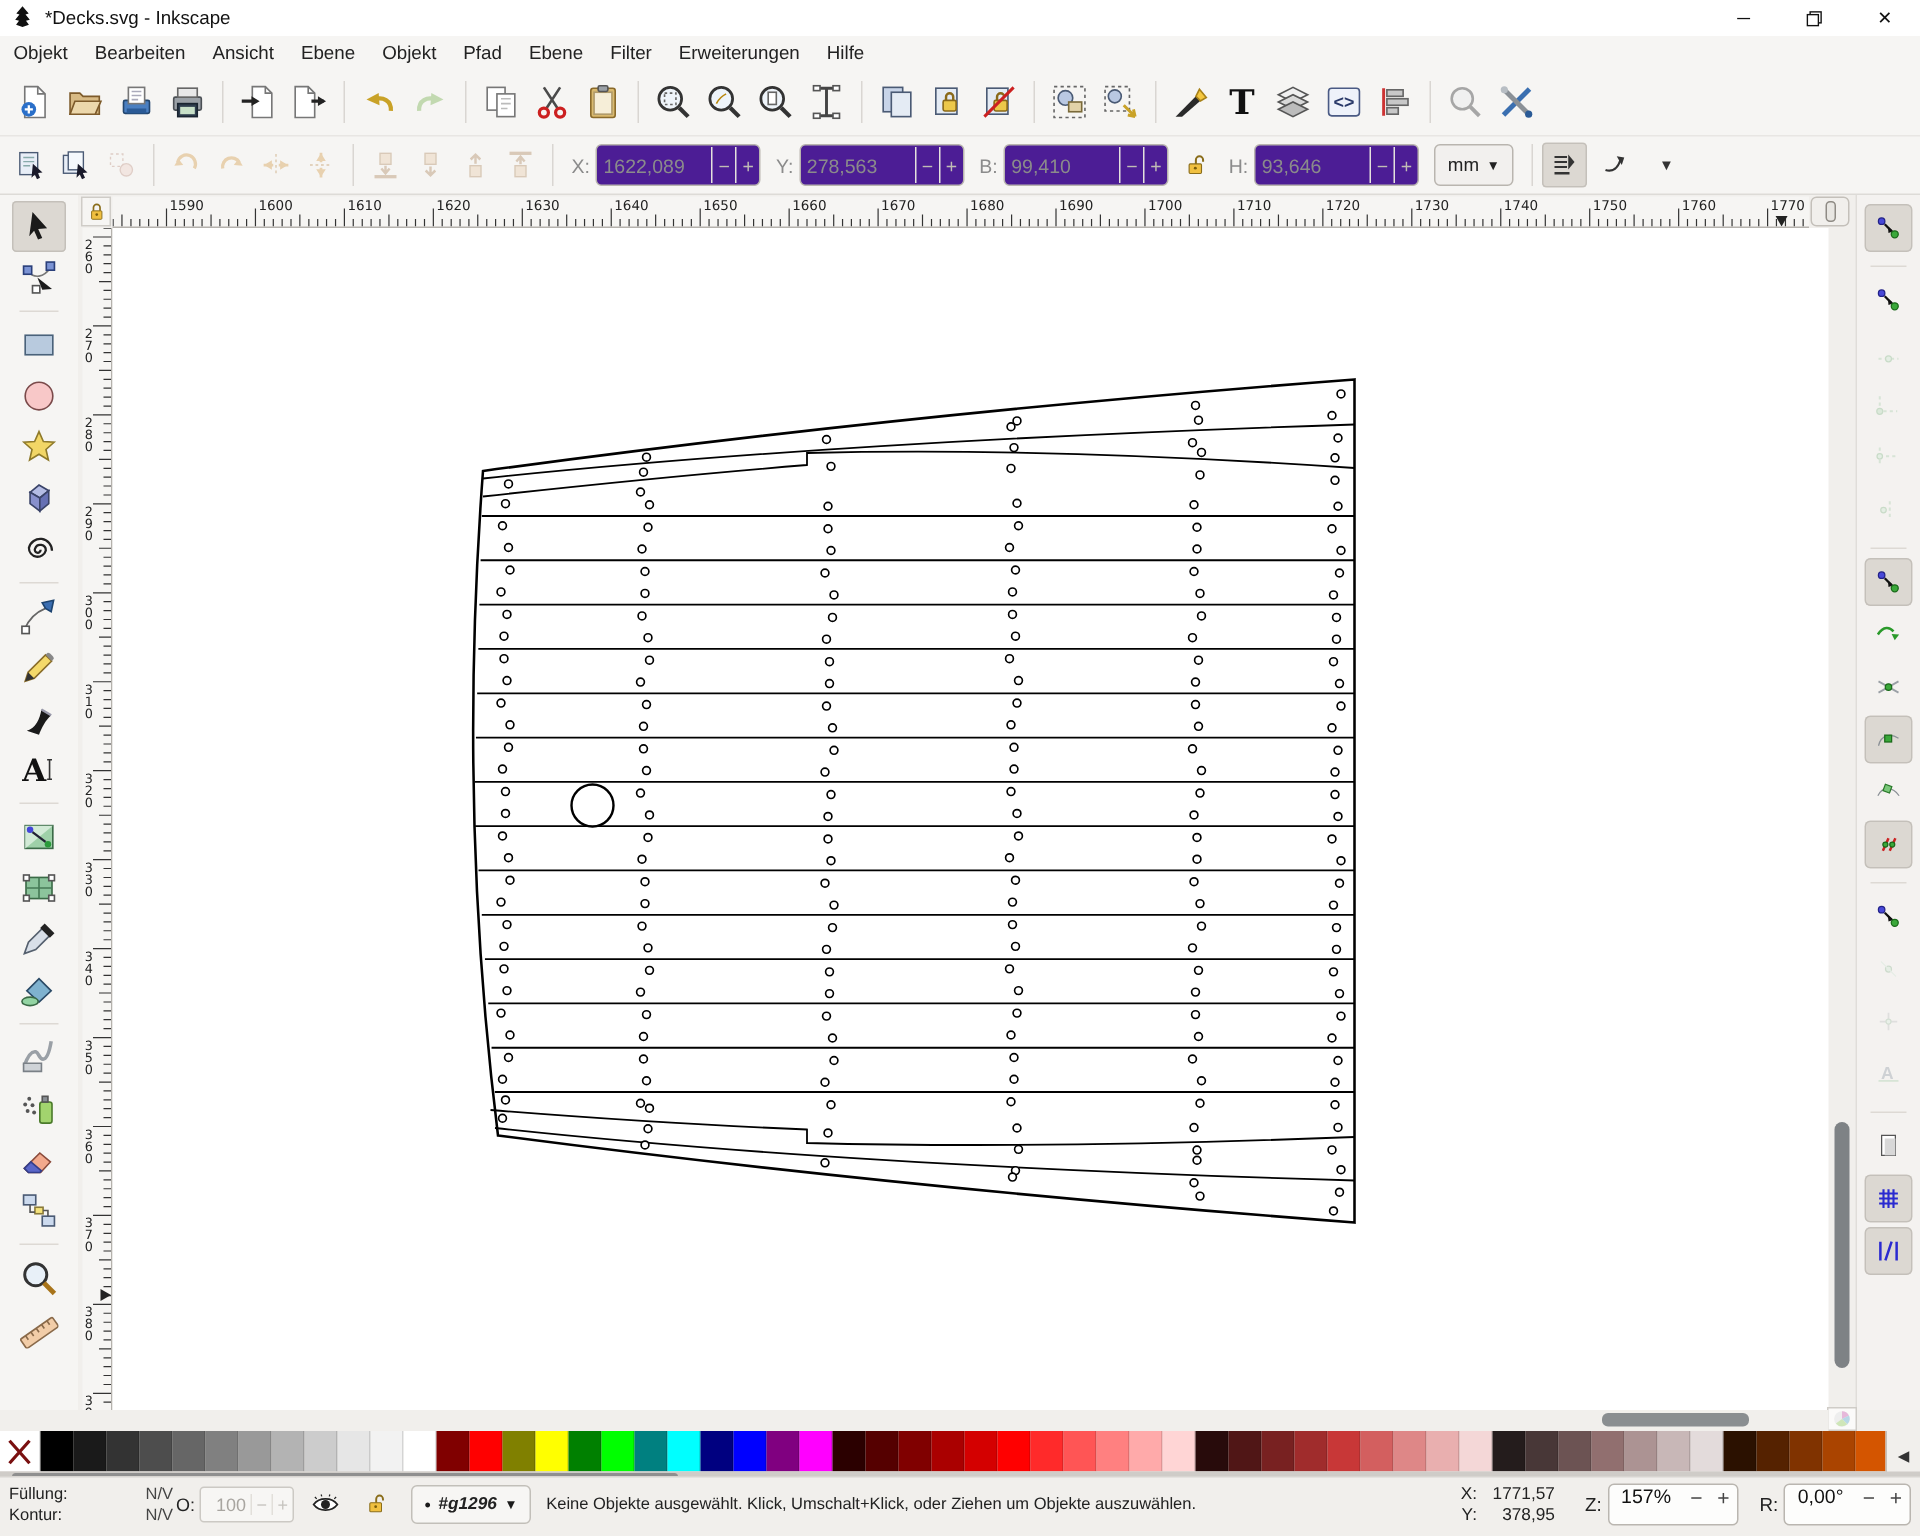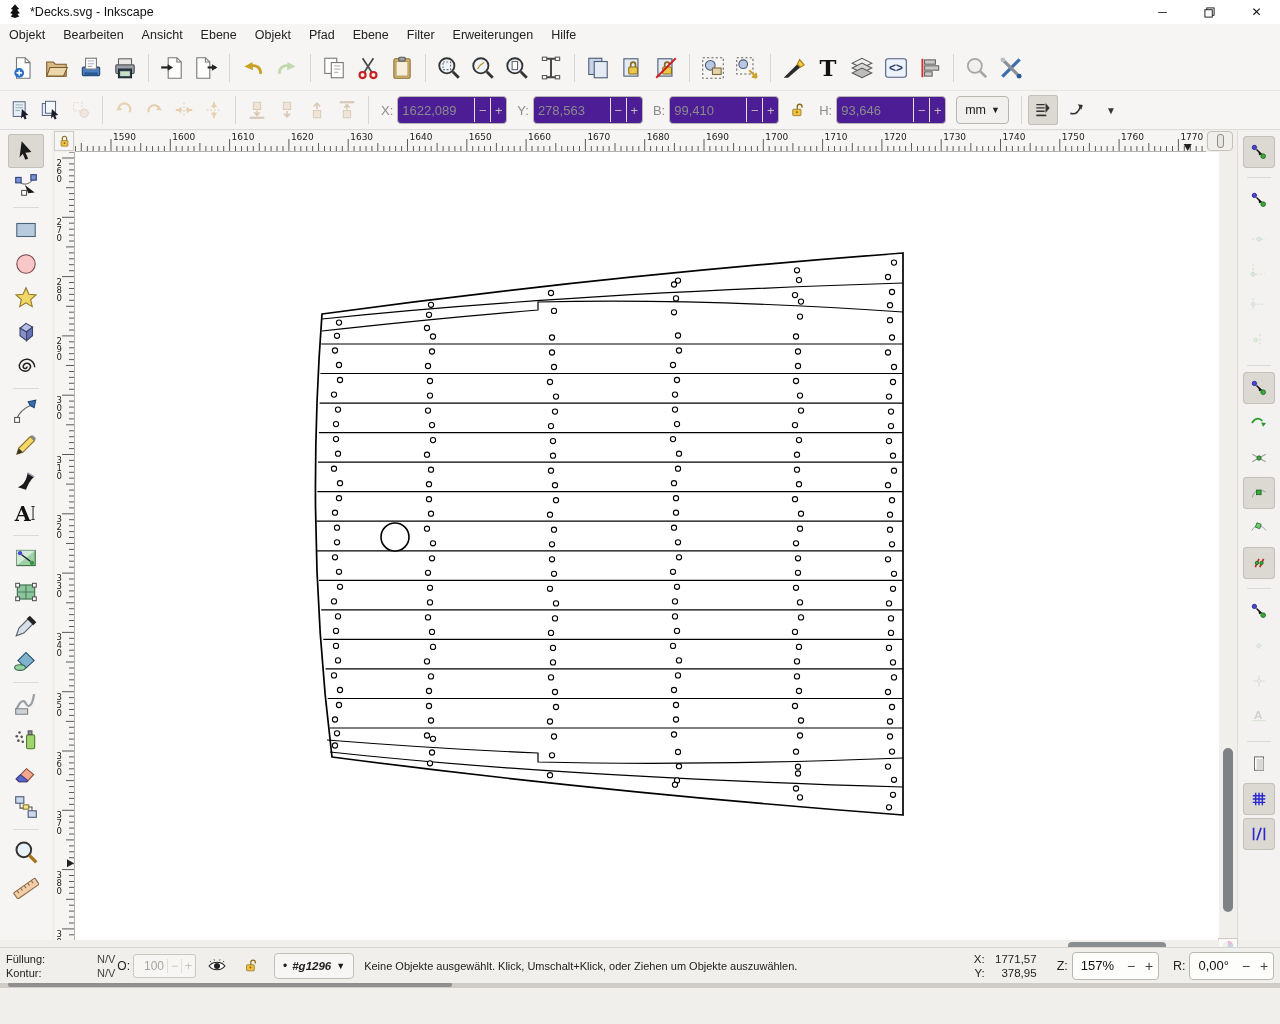--- a/index.html
+++ b/index.html
@@ -68,42 +68,42 @@
   .palette{position:absolute;left:0;top:954px;width:1280px;height:27px;background:#d9d6d2;
            display:flex;align-items:stretch;overflow:hidden;}
   .swatch{width:21px;flex:none;border-right:1px solid rgba(0,0,0,0.12);}
   .swatch.none{width:26px;background:#fff;display:flex;align-items:center;justify-content:center;}
   .pal-arrow{position:absolute;right:0;top:954px;width:22px;height:34px;background:#f1efec;
              border-left:1px solid #c4c0ba;display:flex;align-items:center;justify-content:center;
              color:#333;font-size:10px;}
   .palscroll{position:absolute;left:0;top:981px;width:1280px;height:7px;background:#cfccc8;}
   .palscroll .thumb{position:absolute;left:8px;top:1px;width:444px;height:5px;background:#8f8f8f;border-radius:3px;}
   
-  .statusbar{position:absolute;left:0;top:947px;width:1280px;height:36px;background:#f1efec;
+  .statusbar{position:absolute;left:0;top:984px;width:1280px;height:36px;background:#f1efec;
              border-top:1px solid #d8d5d1;display:flex;align-items:center;box-sizing:border-box;padding:0 6px;}
   .fs-block{display:flex;flex-direction:column;justify-content:center;font-size:11px;line-height:14px;}
   .fs-row{display:flex;}
   .fs-row .lbl{width:52px;color:#222;}
   .fs-row .val{color:#444;margin-left:39px;}
   .op-block{display:flex;align-items:center;margin-left:2px;}
   .op-field{display:flex;align-items:center;height:22px;border:1px solid #ccc9c4;border-radius:3px;background:#f7f6f4;margin-left:3px;}
   .op-field .num{width:30px;text-align:right;color:#a8a5a0;font-size:12px;padding-right:3px;}
   .op-field .sb{width:13px;text-align:center;color:#c6c3be;font-size:12px;border-left:1px solid #e2dfda;}
   .sb-icon{width:26px;height:26px;display:flex;align-items:center;justify-content:center;margin-left:8px;}
   .layerdd{display:flex;align-items:center;gap:5px;height:24px;border:1px solid #c2bfb9;border-radius:4px;
            background:#f7f6f4;padding:0 8px;margin-left:10px;flex:none;}
   .layerdd .lname{font-style:italic;font-weight:bold;font-size:11.5px;color:#222;}
   .status-msg{margin-left:10px;font-size:11px;color:#222;white-space:nowrap;overflow:hidden;
               text-overflow:ellipsis;flex:1;}
   .xy-block{display:flex;flex-direction:column;font-size:11.5px;line-height:14px;margin:0 6px;color:#222;}
   .xy-row{display:flex;justify-content:flex-end;}
   .xy-row .xylbl{margin-right:6px;}
   .xy-row .xyval{min-width:46px;text-align:right;}
   .zr-block{display:flex;align-items:center;margin-left:6px;}
-  .zr-field{display:flex;align-items:center;height:26px;border:1px solid #bab6b0;border-radius:4px;background:#fdfdfc;margin-left:4px;}
+  .zr-field{display:flex;align-items:flex-start;height:26px;border:1px solid #bab6b0;border-radius:4px;background:#fdfdfc;margin-left:4px;}
   .zr-field .num{padding:0 8px;font-size:13px;color:#111;text-align:right;}
   .zr-field .sb{width:18px;text-align:center;color:#444;font-size:14px;}
   .zr-lbl{margin-left:8px;color:#222;font-size:12.5px;}
 </style>
 </head>
 <body>
 
 <div id="app">
 
   <div class="titlebar">

